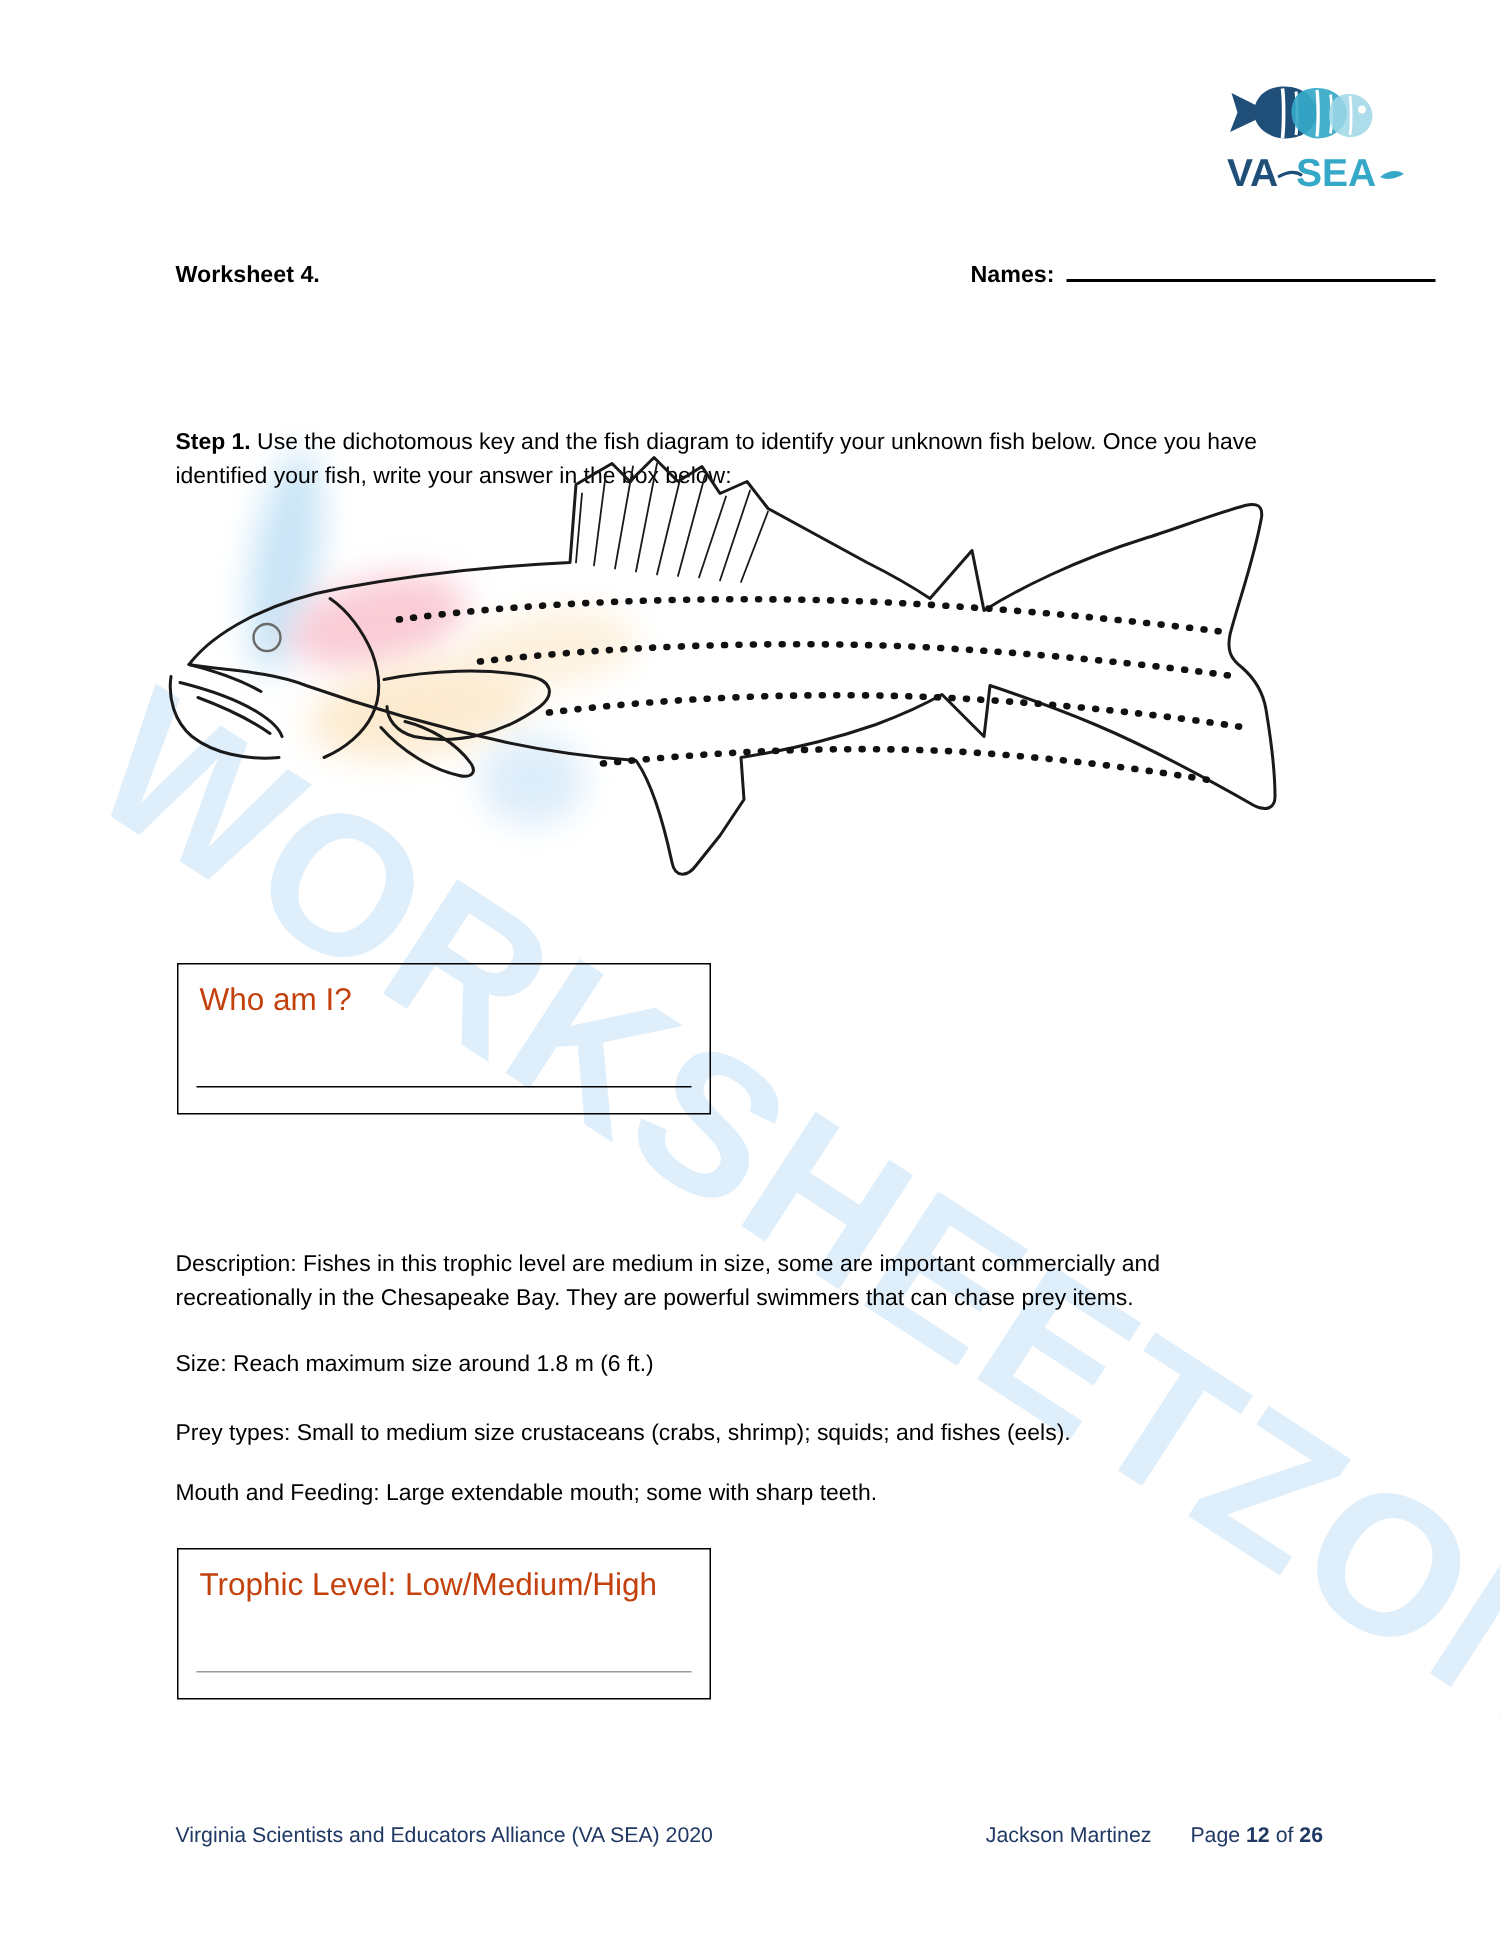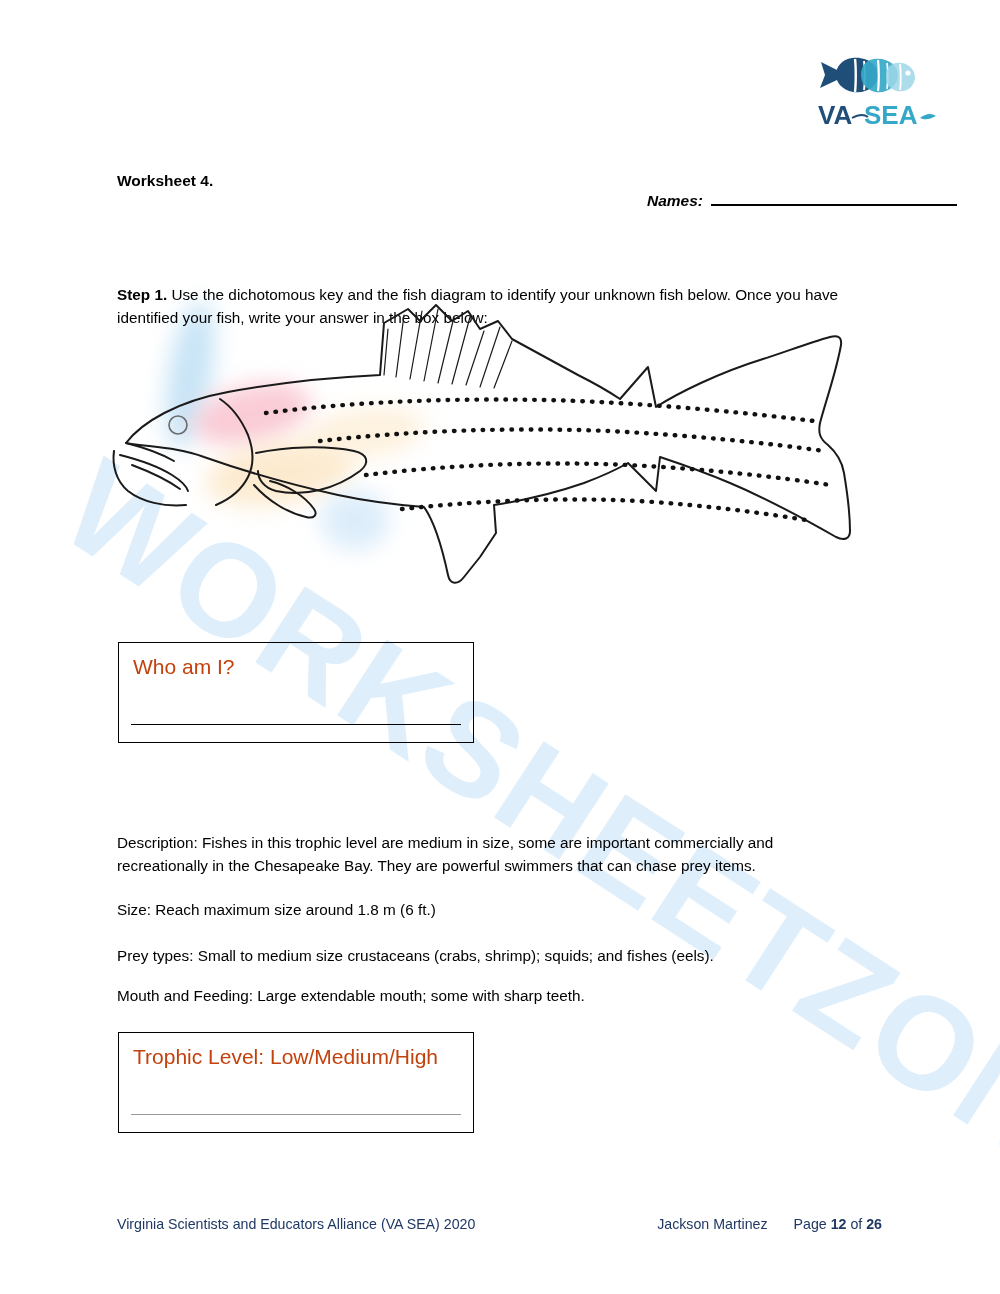--- a/index.html
+++ b/index.html
@@ -94,32 +94,30 @@
 
   
   .header-row {
     position: absolute;
     left: 117px;
     top: 172px;
     width: 840px;
     display: flex;
     align-items: baseline;
     z-index: 2;
-    flex-direction: column;
   }
   .worksheet-title {
     font-size: 15.5px;
     font-weight: 700;
     color: #000;
   }
   .names-group {
     margin-left: auto;
     display: flex;
     align-items: baseline;
-    font-style: italic;
   }
   .names-label {
     font-size: 15.5px;
     font-weight: 700;
     white-space: nowrap;
   }
   .names-line {
     width: 246px;
     margin-left: 8px;
     border-bottom: 2px solid #000;

